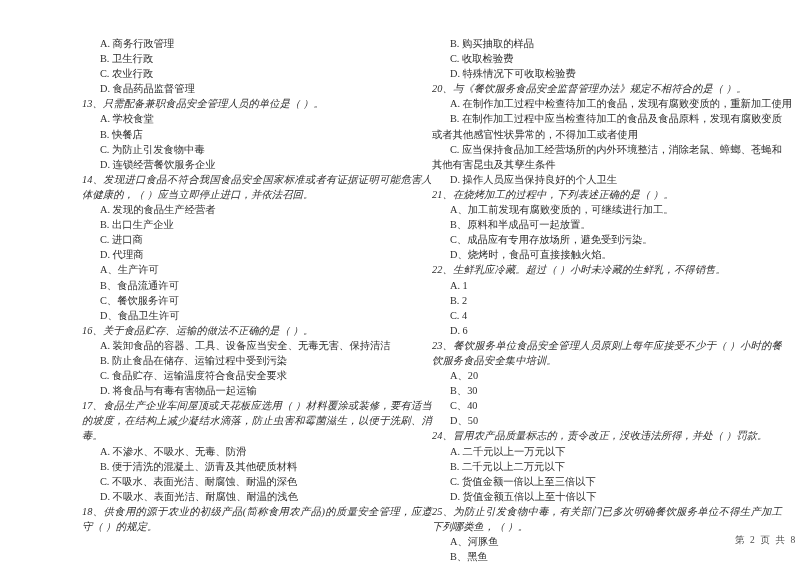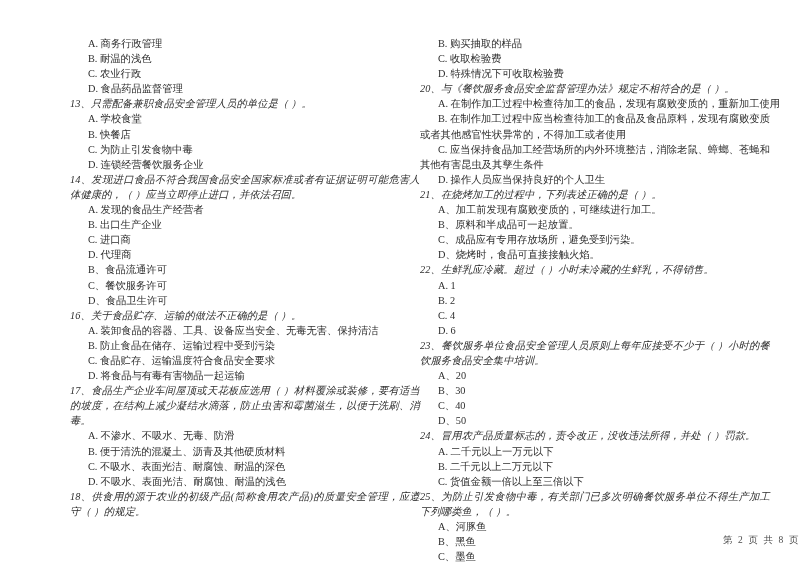--- a/index.html
+++ b/index.html
@@ -12,20 +12,21 @@
     background: #ffffff;
     font-family: "Liberation Serif", "DejaVu Serif", serif;
     color: #2b2b2b;
     overflow: hidden;
   }
   .page {
     position: relative;
     width: 636px;
     height: 565px;
     box-sizing: border-box;
+    margin-left: 12px;
   }
   .columns {
     position: absolute;
     top: 36px;
     left: 0;
     width: 800px;
     display: flex;
     flex-direction: row;
     align-items: flex-start;
   }
@@ -84,33 +85,34 @@
 </style>
 </head>
 <body>
 
 <div class="page">
 
   <div class="columns">
 
     <div class="column left" id="col-left">
         <div class="opt">A. 商务行政管理</div>
-        <div class="opt">B. 耐温的浅色</div>
+        <div class="opt">B. 卫生行政</div>
         <div class="opt">C. 农业行政</div>
         <div class="opt">D. 食品药品监督管理</div>
         <div class="stem">13、只需配备兼职食品安全管理人员的单位是（      ）。</div>
         <div class="opt">A. 学校食堂</div>
         <div class="opt">B. 快餐店</div>
         <div class="opt">C. 为防止引发食物中毒</div>
         <div class="opt">D. 连锁经营餐饮服务企业</div>
         <div class="stem">14、发现进口食品不符合我国食品安全国家标准或者有证据证明可能危害人体健康的，（      ）应当立即停止进口，并依法召回。</div>
         <div class="opt">A. 发现的食品生产经营者</div>
         <div class="opt">B. 出口生产企业</div>
         <div class="opt">C. 进口商</div>
         <div class="opt">D. 代理商</div>
+        <div class="opt">A、生产许可</div>
         <div class="opt">B、食品流通许可</div>
         <div class="opt">C、餐饮服务许可</div>
         <div class="opt">D、食品卫生许可</div>
         <div class="stem">16、关于食品贮存、运输的做法不正确的是（      ）。</div>
         <div class="opt">A. 装卸食品的容器、工具、设备应当安全、无毒无害、保持清洁</div>
         <div class="opt">B. 防止食品在储存、运输过程中受到污染</div>
         <div class="opt">C. 食品贮存、运输温度符合食品安全要求</div>
         <div class="opt">D. 将食品与有毒有害物品一起运输</div>
         <div class="stem">17、食品生产企业车间屋顶或天花板应选用（      ）材料覆涂或装修，要有适当的坡度，在结构上减少凝结水滴落，防止虫害和霉菌滋生，以便于洗刷、消毒。</div>
         <div class="opt">A. 不渗水、不吸水、无毒、防滑</div>
@@ -142,20 +144,21 @@
         <div class="opt">D. 6</div>
         <div class="stem">23、餐饮服务单位食品安全管理人员原则上每年应接受不少于（      ）小时的餐饮服务食品安全集中培训。</div>
         <div class="opt">A、20</div>
         <div class="opt">B、30</div>
         <div class="opt">C、40</div>
         <div class="opt">D、50</div>
         <div class="stem">24、冒用农产品质量标志的，责令改正，没收违法所得，并处（      ）罚款。</div>
         <div class="opt">A. 二千元以上一万元以下</div>
         <div class="opt">B. 二千元以上二万元以下</div>
         <div class="opt">C. 货值金额一倍以上至三倍以下</div>
+        <div class="opt">D. 货值金额五倍以上至十倍以下</div>
         <div class="stem">25、为防止引发食物中毒，有关部门已多次明确餐饮服务单位不得生产加工下列哪类鱼，（      ）。</div>
         <div class="opt">A、河豚鱼</div>
         <div class="opt">B、黑鱼</div>
         <div class="opt">C、墨鱼</div>
       </div>
 
   </div>
 
   <div class="footer">第 2 页 共 8 页</div>
 

